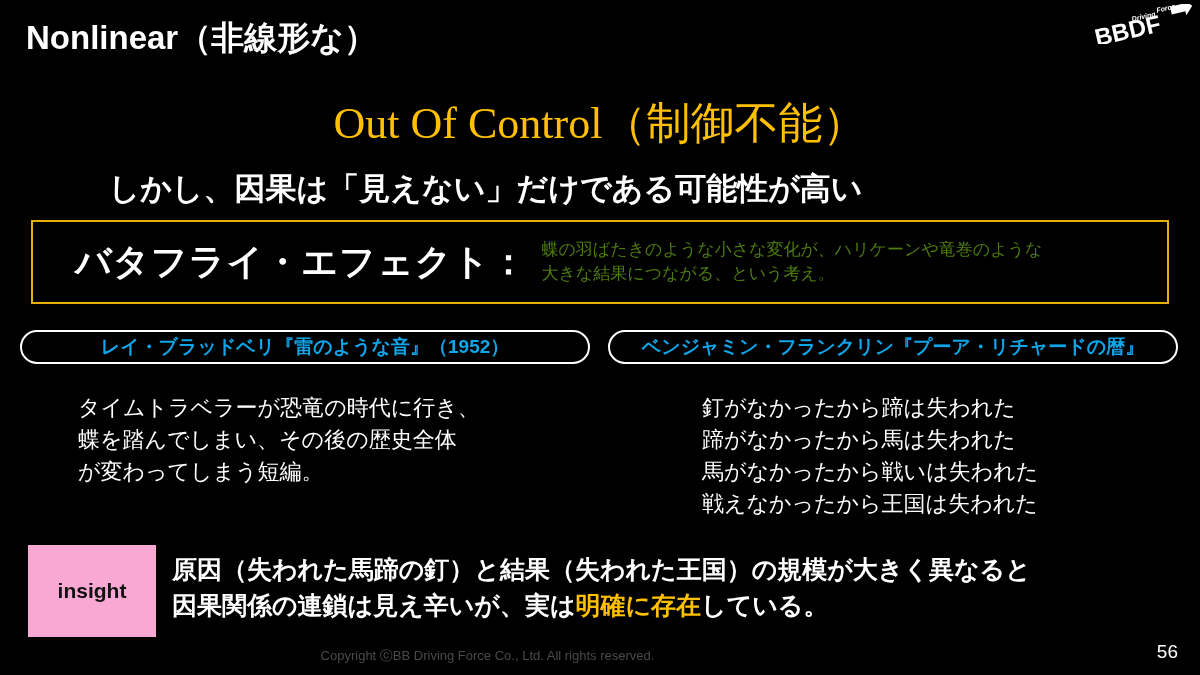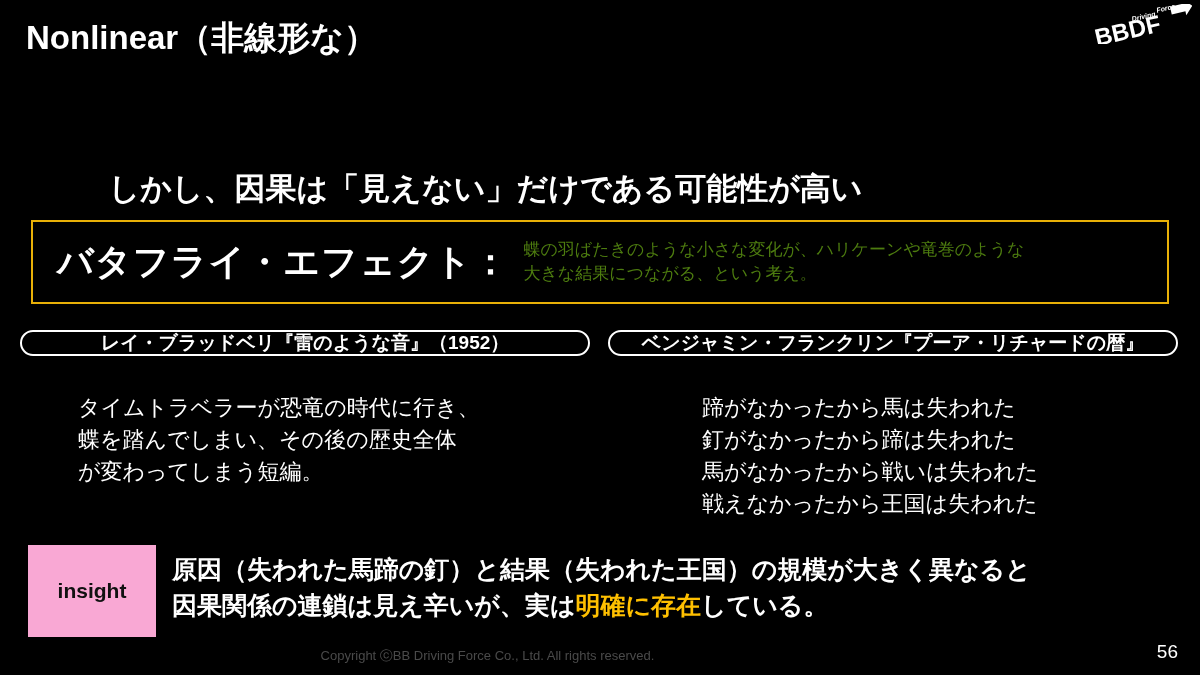--- a/index.html
+++ b/index.html
@@ -72,51 +72,51 @@
     top: 220px;
     width: 1138px;
     height: 84px;
     border: 2px solid #E8B007;
     box-sizing: border-box;
     display: flex;
     align-items: center;
   }
   .def-term {
     flex: 0 0 auto;
-    padding-left: 24px;
+    padding-left: 42px;
     padding-right: 14px;
     font-size: 36px;
     font-weight: bold;
     color: #ffffff;
     white-space: nowrap;
     letter-spacing: 1px;
     text-align: center;
   }
   .def-desc {
     flex: 1 1 auto;
     font-size: 17px;
     line-height: 1.42;
     color: #4d7c0f;
     padding-right: 12px;
   }
   .def-desc span { display:block; white-space: nowrap; }
 
   
   .pill {
     position: absolute;
-    height: 26px;
+    height: 34px;
     border: 2px solid #ffffff;
     border-radius: 18px;
     box-sizing: border-box;
     display: flex;
     align-items: center;
     justify-content: center;
     font-size: 19px;
     font-weight: bold;
-    color: #ffffff;
+    color: #0ea5e9;
     white-space: nowrap;
   }
   #pill-left  { left: 20px;  top: 330px; width: 570px; }
   #pill-right { left: 608px; top: 330px; width: 570px; }
 
   
   .col-body {
     position: absolute;
     font-size: 22px;
     line-height: 1.45;
@@ -184,20 +184,21 @@
         <text x="6" y="32" font-family="Liberation Sans, sans-serif" font-size="24" font-weight="bold" fill="#ffffff">BBDF</text>
         <text x="46" y="16" font-family="Liberation Sans, sans-serif" font-size="7" font-style="italic" font-weight="bold" fill="#ffffff">Driving</text>
         <text x="72" y="13" font-family="Liberation Sans, sans-serif" font-size="7" font-style="italic" font-weight="bold" fill="#ffffff">Force</text>
         <polygon points="86,10 100,10 100,6 108,14 100,22 100,18 86,18" fill="#ffffff"></polygon>
       </g>
     </svg>
   </div>
 
   <div class="slide-title">Nonlinear（非線形な）</div>
 
+  <div class="headline">Out Of Control（制御不能）</div>
 
   <div class="subhead">しかし、因果は「見えない」だけである可能性が高い</div>
 
   <div class="def-box">
     <div class="def-term">バタフライ・エフェクト：</div>
     <div class="def-desc">
       <span>蝶の羽ばたきのような小さな変化が、ハリケーンや竜巻のような</span>
       <span>大きな結果につながる、という考え。</span>
     </div>
   </div>
@@ -205,22 +206,22 @@
   <div class="pill" id="pill-left">レイ・ブラッドベリ『雷のような音』（1952）</div>
   <div class="pill" id="pill-right">ベンジャミン・フランクリン『プーア・リチャードの暦』</div>
 
   <div class="col-body" id="col-left-body">
     <span>タイムトラベラーが恐竜の時代に行き、</span>
     <span>蝶を踏んでしまい、その後の歴史全体</span>
     <span>が変わってしまう短編。</span>
   </div>
 
   <div class="col-body" id="col-right-body">
+    <span>釘がなかったから蹄は失われた</span>
     <span>蹄がなかったから馬は失われた</span>
-    <span>釘がなかったから蹄は失われた</span>
     <span>馬がなかったから戦いは失われた</span>
     <span>戦えなかったから王国は失われた</span>
   </div>
 
   <div class="insight-badge">insight</div>
   <div class="insight-text">
     <span class="ln">原因（失われた馬蹄の釘）と結果（失われた王国）の規模が大きく異なると</span>
     <span class="ln"><span>因果関係の連鎖は見え辛いが、実は</span><span class="hl">明確に存在</span><span>している。</span></span>
   </div>
 

